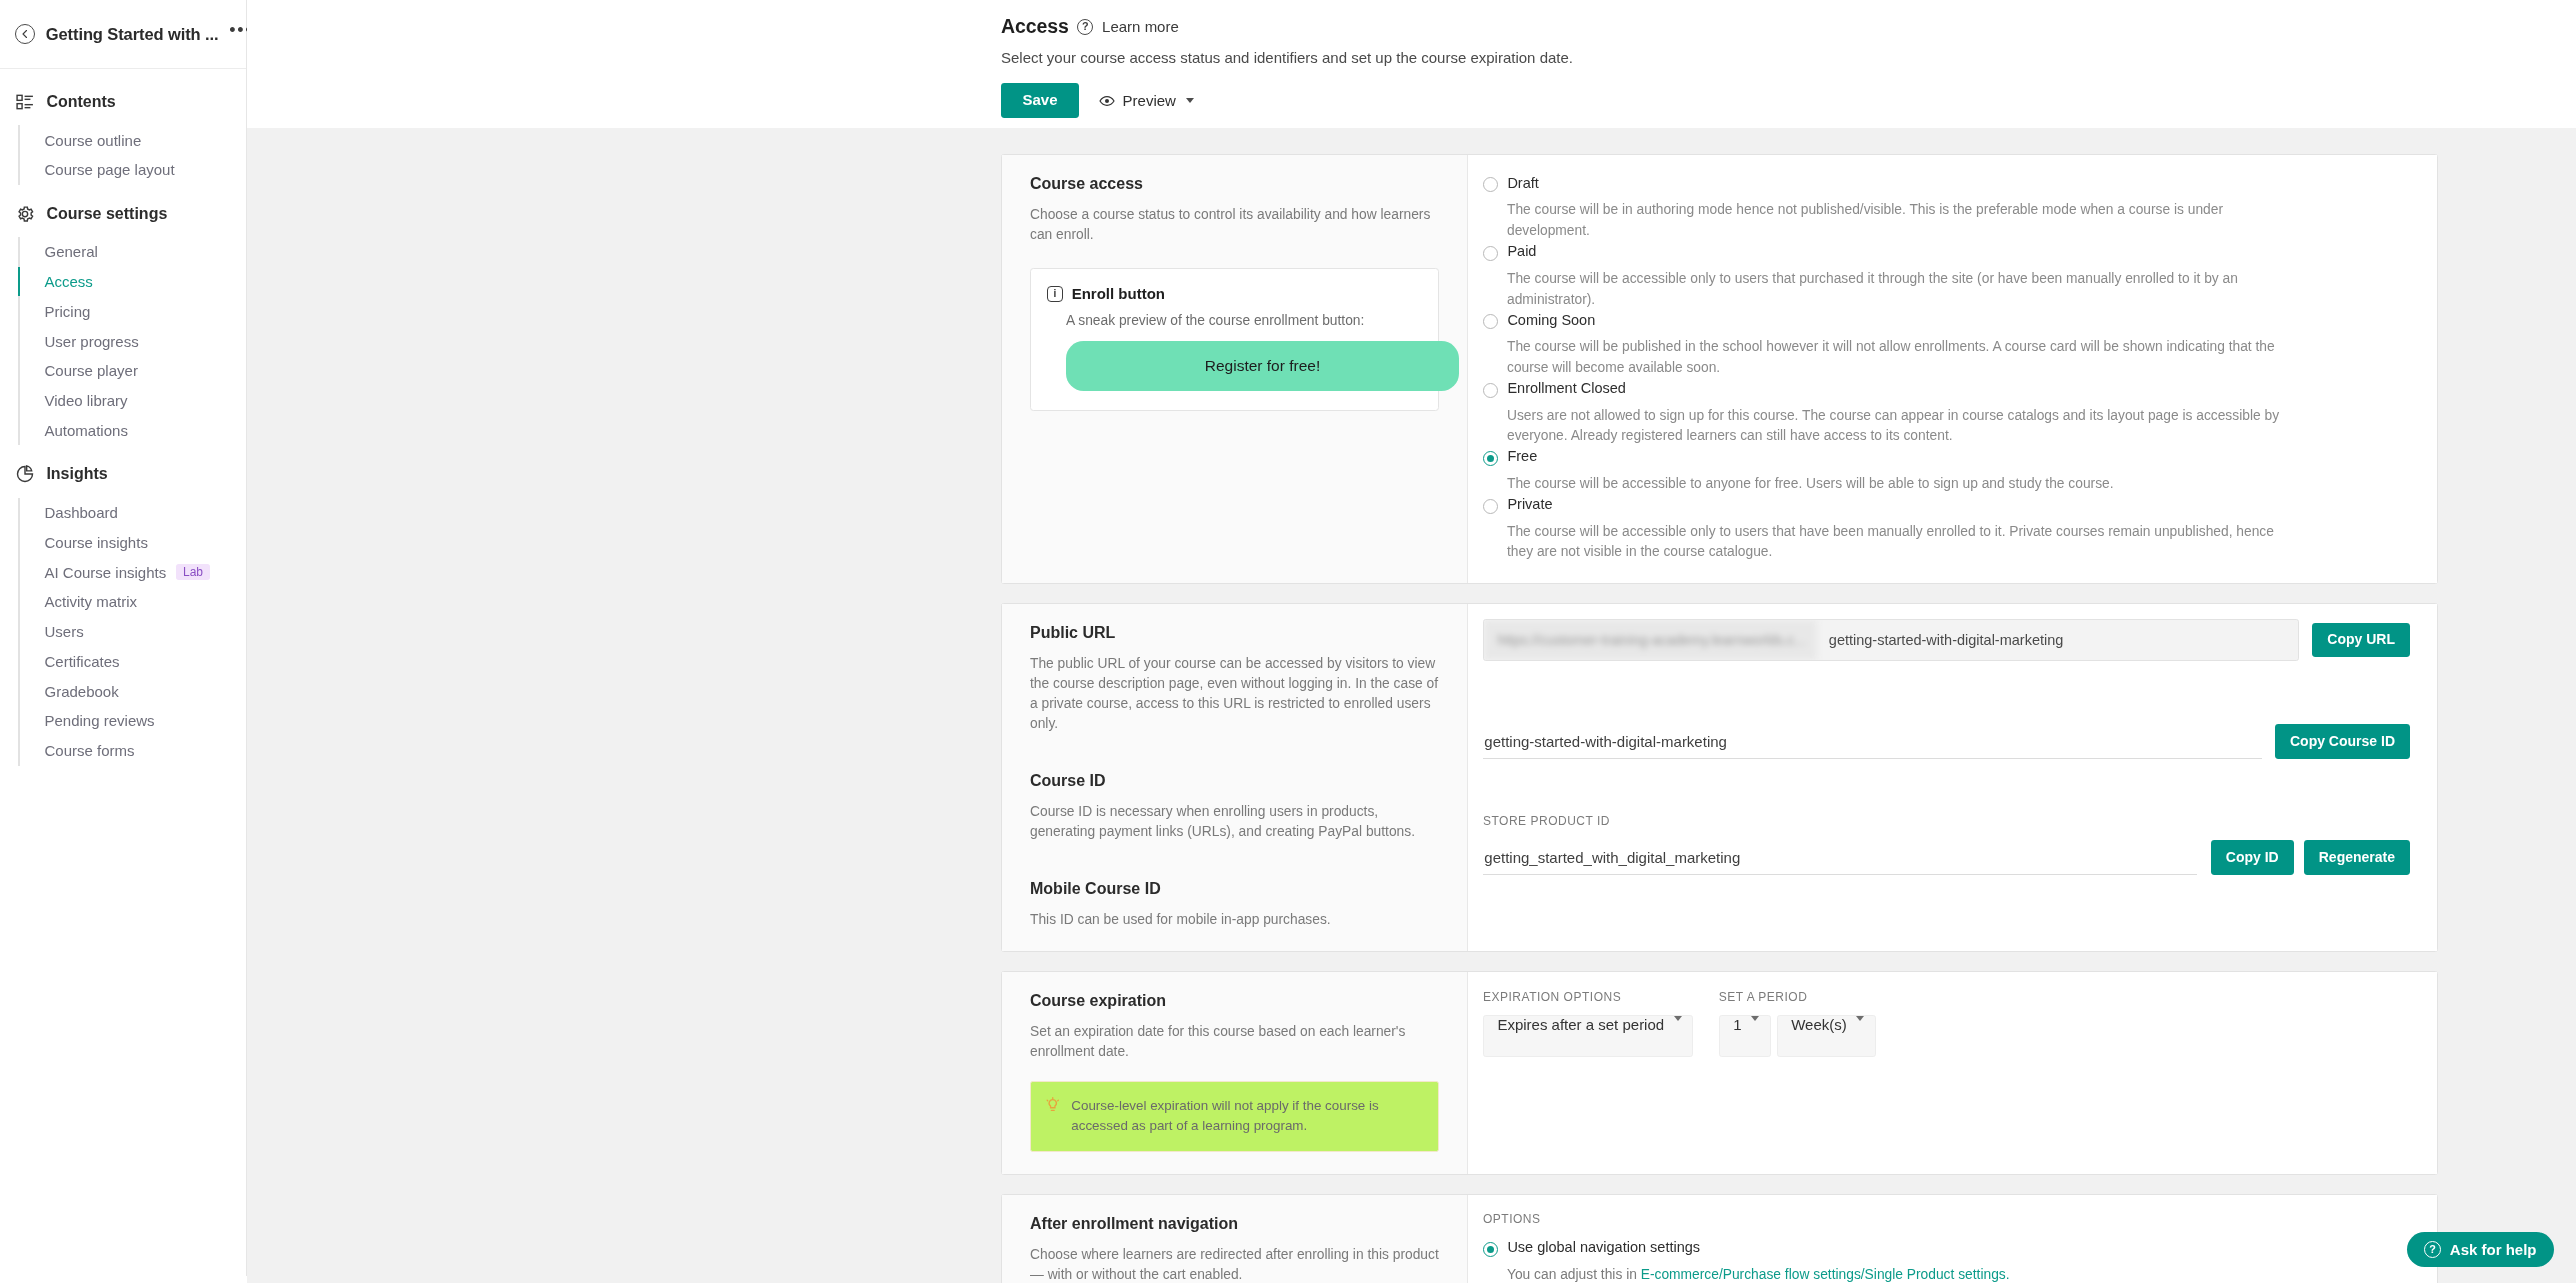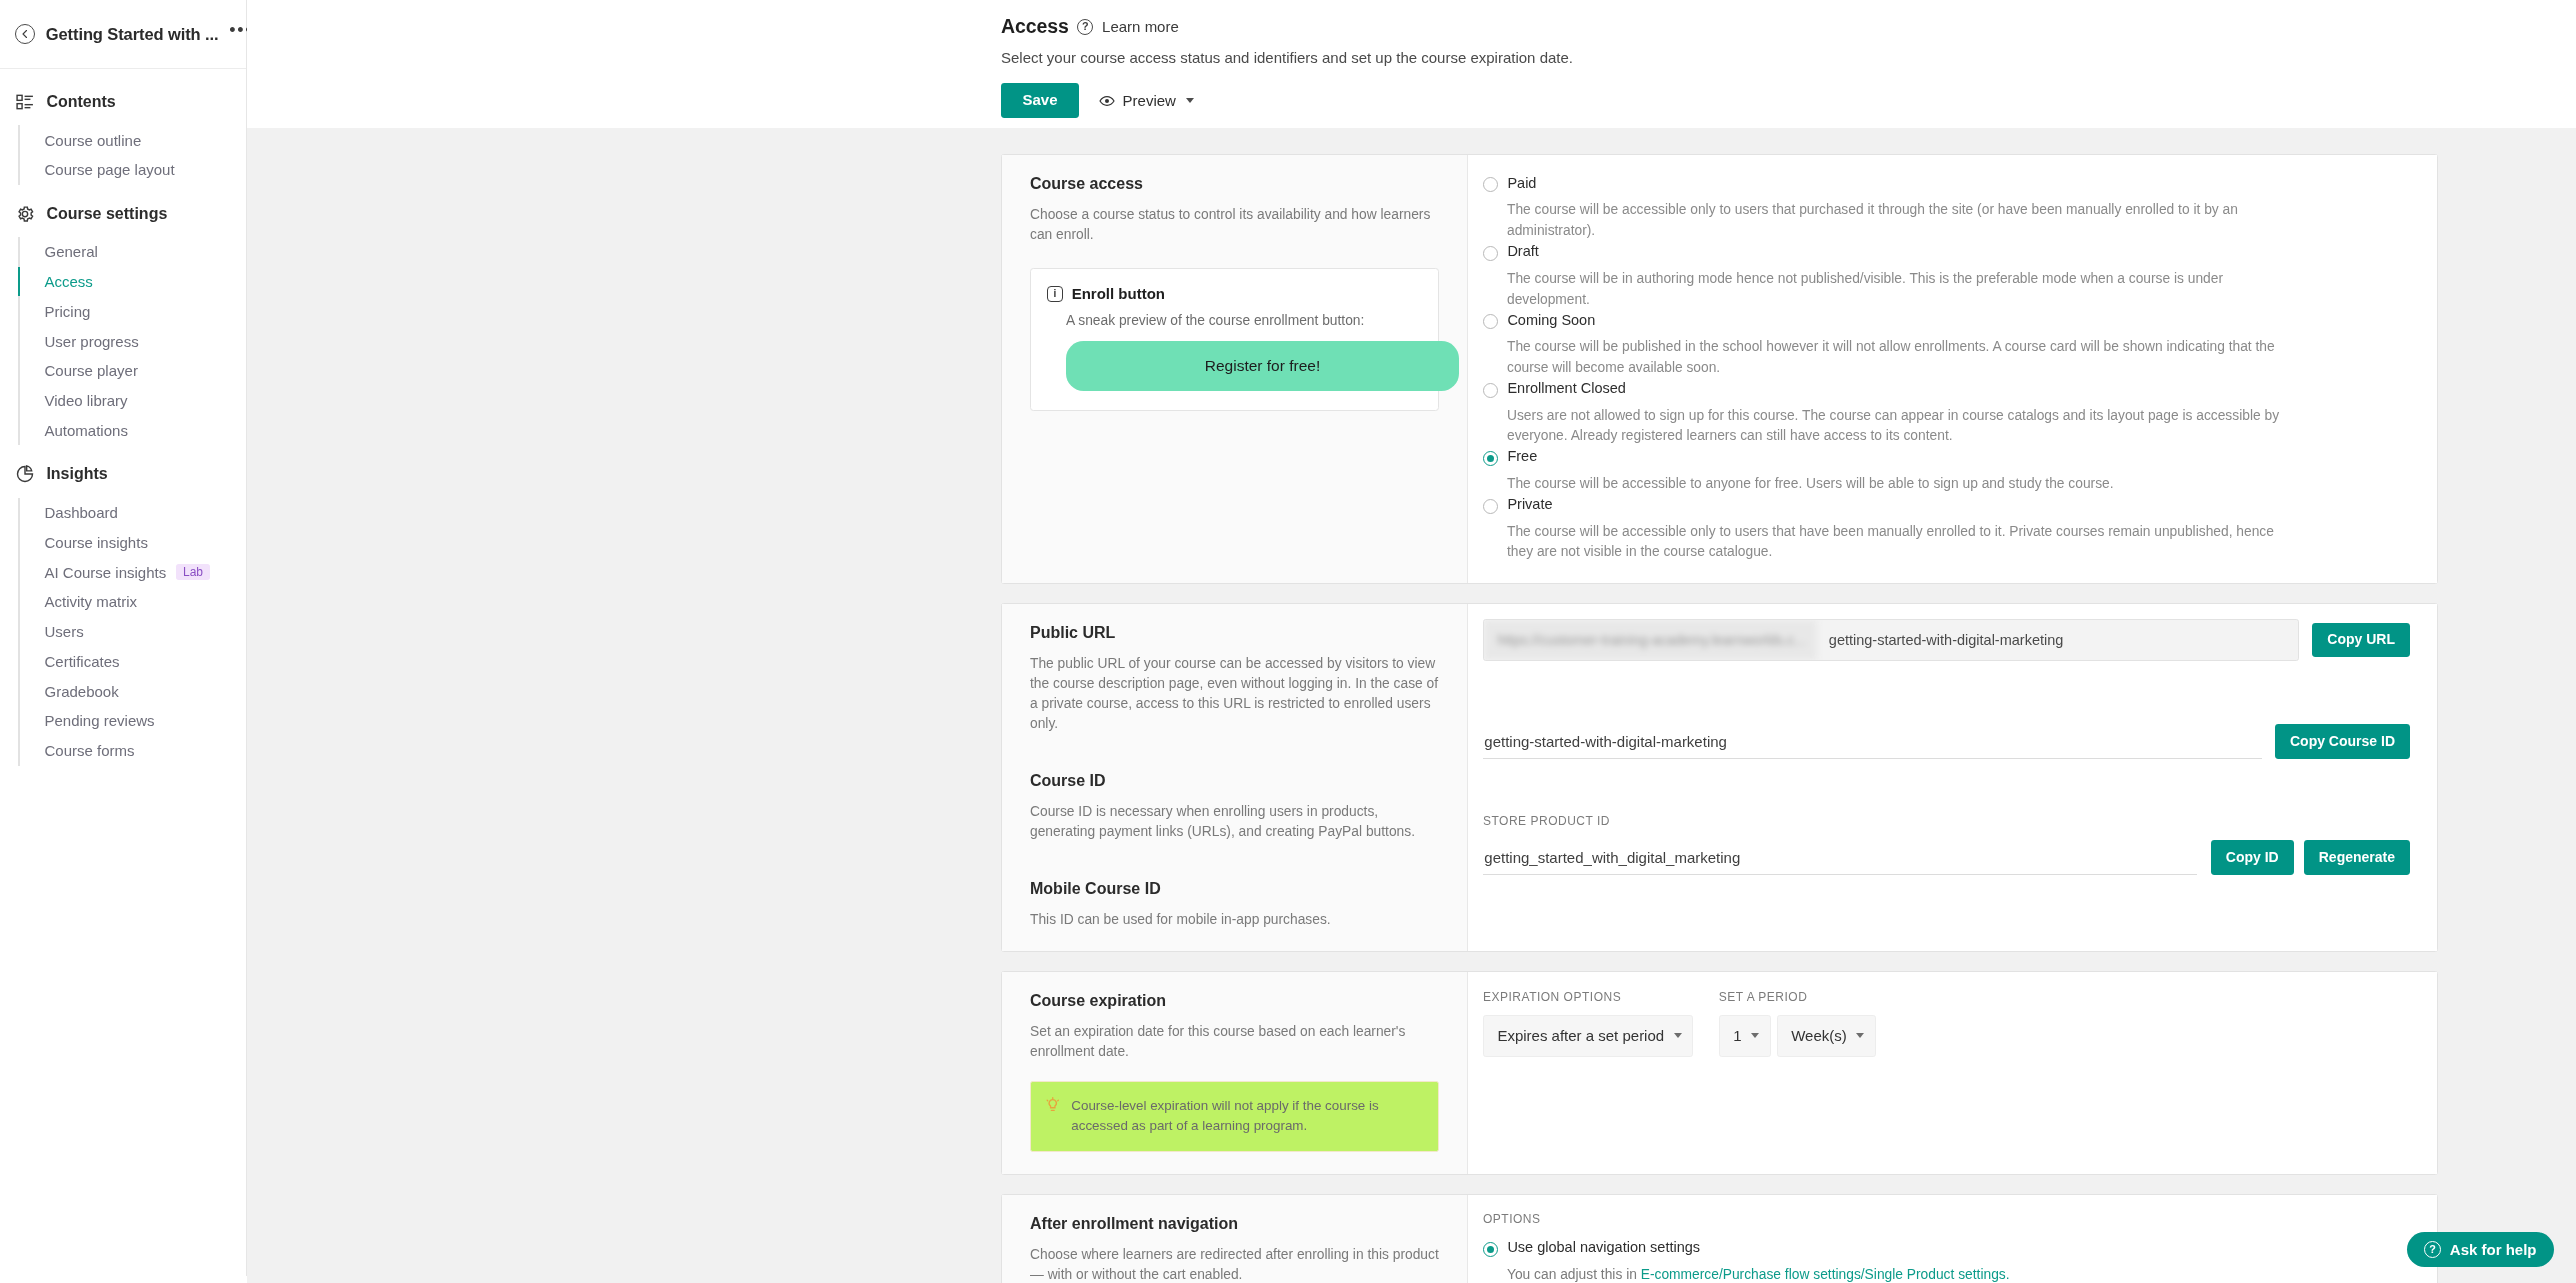--- a/index.html
+++ b/index.html
@@ -197,21 +197,21 @@
     font-size: 12px; color: #7b7b7b; letter-spacing: 0.5px;
     margin-bottom: 12px;
   }
   .btn-pair { display: flex; gap: 10px; }
 
   
   .exp-cols { display: flex; gap: 25.5px; }
   .exp-col .field-cap { margin-bottom: 10.8px; }
   .select {
     background: #f6f6f6; border: 1px solid #ededed; border-radius: 2.7px;
-    height: 42px; display: flex; align-items: center; gap: 9.4px;
+    height: 42px; display: flex; align-items: flex-start; gap: 9.4px;
     padding: 0 10.8px 0 13.4px; font-size: 15px; color: #333;
   }
   .sel-caret {
     width: 0; height: 0; border-left: 4.7px solid transparent;
     border-right: 4.7px solid transparent; border-top: 5.4px solid #6d6d6d;
   }
   .inline-selects { display: flex; gap: 6px; }
   .tip-box {
     margin-top: 19px; background: #bef264; border: 1px solid #f3e8cb;
     border-radius: 2.7px; padding: 13.4px 15px 15px 13.4px;
@@ -389,30 +389,30 @@
             <span>Enroll button</span>
           </div>
           <div class="enroll-sub">A sneak preview of the course enrollment button:</div>
           <button class="reg-btn">Register for free!</button>
         </div>
       </div>
       <div class="right">
         <div class="radio-block">
           <div class="radio-row">
               <span class="radio"></span>
+              <span class="radio-label">Draft</span>
+            </div>
+          <div class="radio-desc">The course will be in authoring mode hence not published/visible. This is the preferable mode when a course is under development.</div>
+        </div>
+        <div class="radio-block">
+          <div class="radio-row">
+              <span class="radio"></span>
               <span class="radio-label">Paid</span>
             </div>
           <div class="radio-desc">The course will be accessible only to users that purchased it through the site (or have been manually enrolled to it by an administrator).</div>
-        </div>
-        <div class="radio-block">
-          <div class="radio-row">
-              <span class="radio"></span>
-              <span class="radio-label">Draft</span>
-            </div>
-          <div class="radio-desc">The course will be in authoring mode hence not published/visible. This is the preferable mode when a course is under development.</div>
         </div>
         <div class="radio-block">
           <div class="radio-row">
               <span class="radio"></span>
               <span class="radio-label">Coming Soon</span>
             </div>
           <div class="radio-desc">The course will be published in the school however it will not allow enrollments. A course card will be shown indicating that the course will become available soon.</div>
         </div>
         <div class="radio-block">
           <div class="radio-row">

